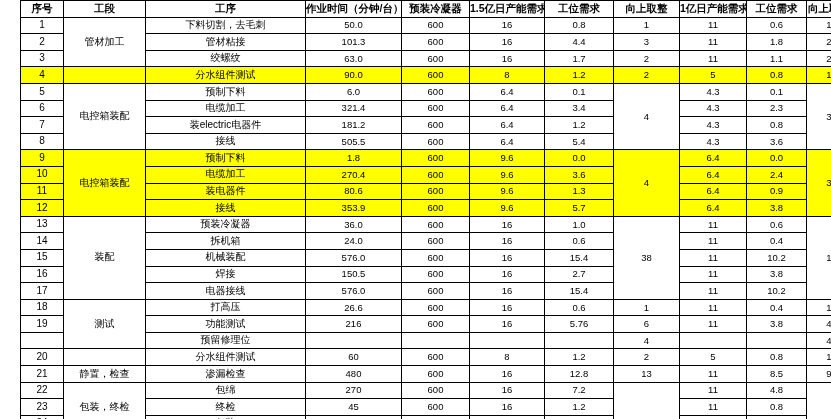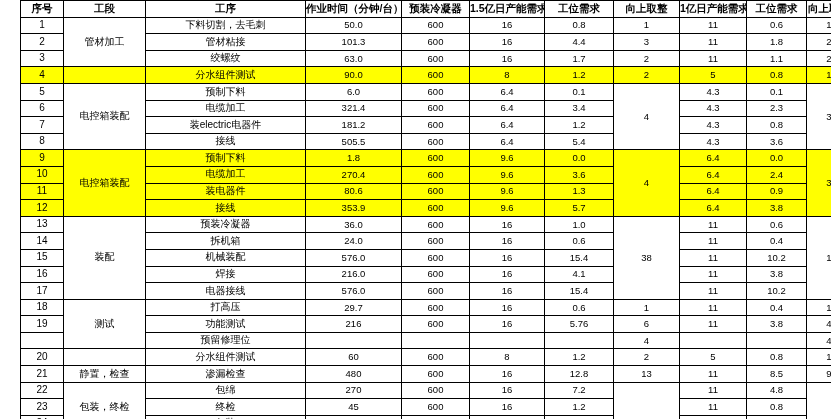--- a/index.html
+++ b/index.html
@@ -251,42 +251,42 @@
           <td class="num ">576.0</td>
           <td class="num ">600</td>
           <td class="num ">16</td>
           <td class="num ">15.4</td>
           <td class="num ">11</td>
           <td class="num ">10.2</td>
         </tr>
         <tr>
           <td class="">16</td>
           <td class="">焊接</td>
-          <td class="num ">216.0</td>
-          <td class="num ">600</td>
-          <td class="num ">16</td>
-          <td class="num ">4.1</td>
+          <td class="num ">150.5</td>
+          <td class="num ">600</td>
+          <td class="num ">16</td>
+          <td class="num ">2.7</td>
           <td class="num ">11</td>
           <td class="num ">3.8</td>
         </tr>
         <tr>
           <td class="">17</td>
           <td class="">电器接线</td>
           <td class="num ">576.0</td>
           <td class="num ">600</td>
           <td class="num ">16</td>
           <td class="num ">15.4</td>
           <td class="num ">11</td>
           <td class="num ">10.2</td>
         </tr>
         <tr>
           <td class="">18</td>
           <td class="" rowspan="3">测试</td>
           <td class="">打高压</td>
-          <td class="num ">29.7</td>
+          <td class="num ">26.6</td>
           <td class="num ">600</td>
           <td class="num ">16</td>
           <td class="num ">0.6</td>
           <td class="num ">1</td>
           <td class="num ">11</td>
           <td class="num ">0.4</td>
           <td class="num ">1</td>
         </tr>
         <tr>
           <td class="">19</td>

